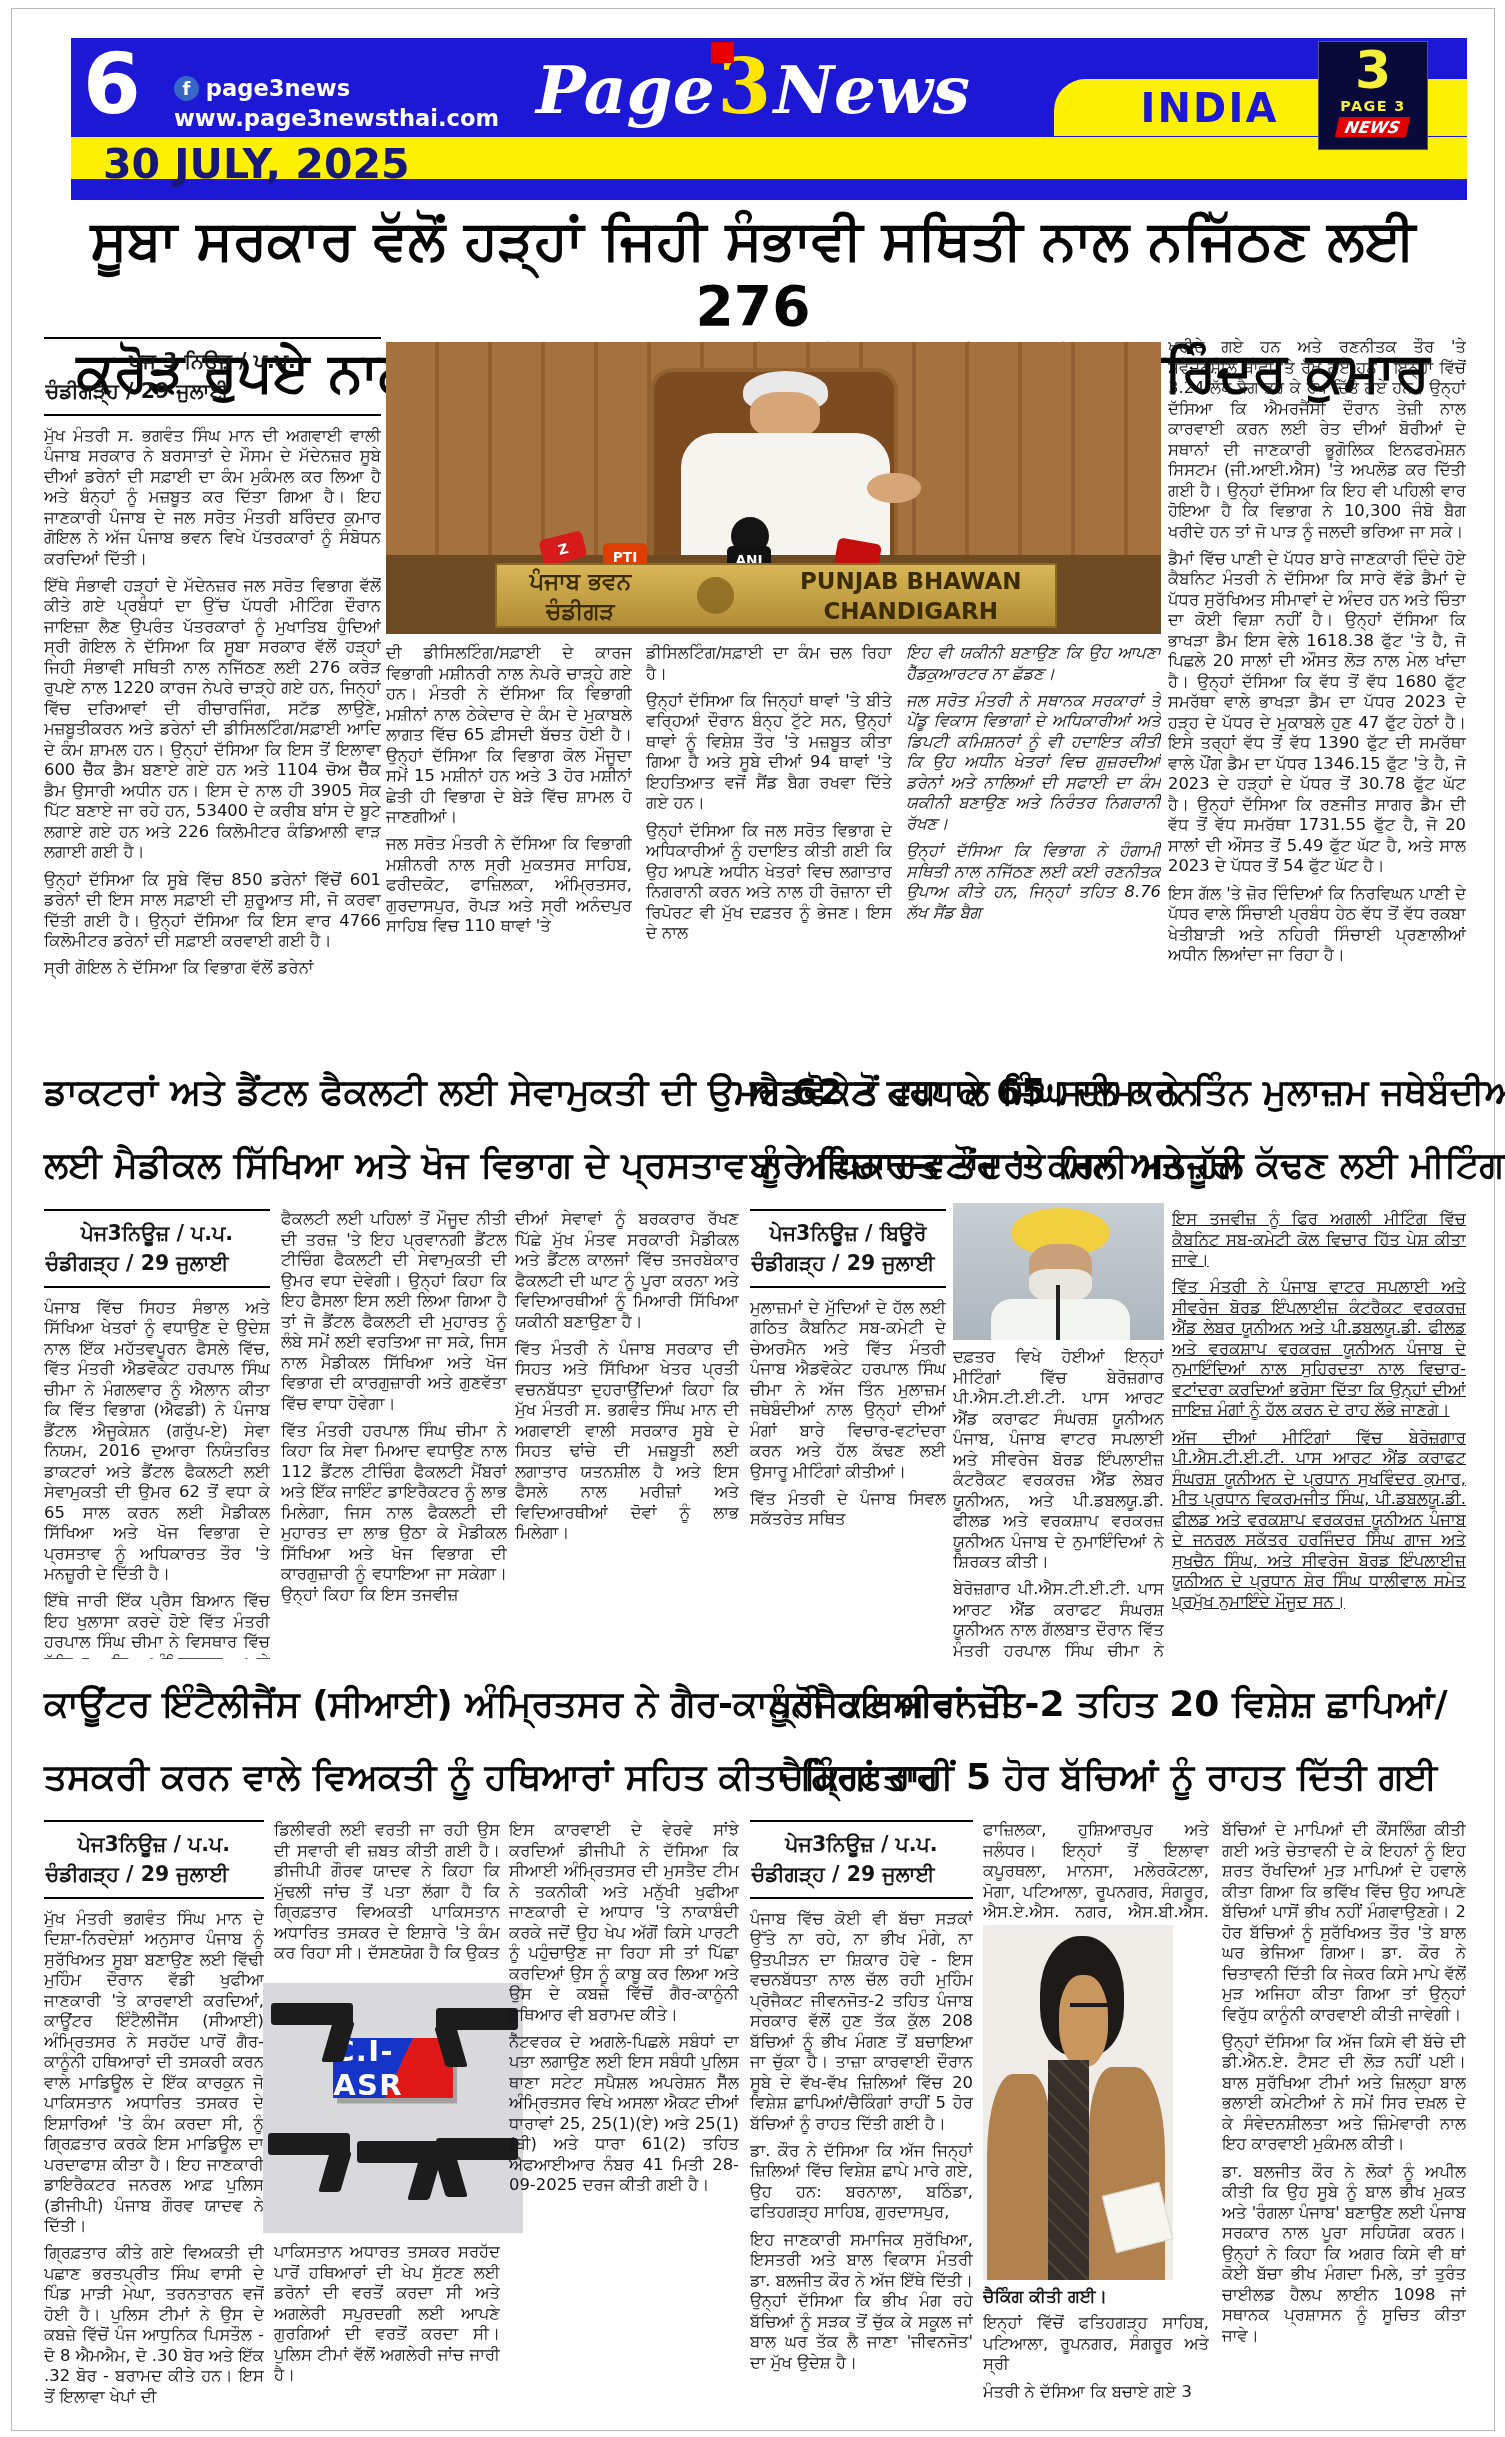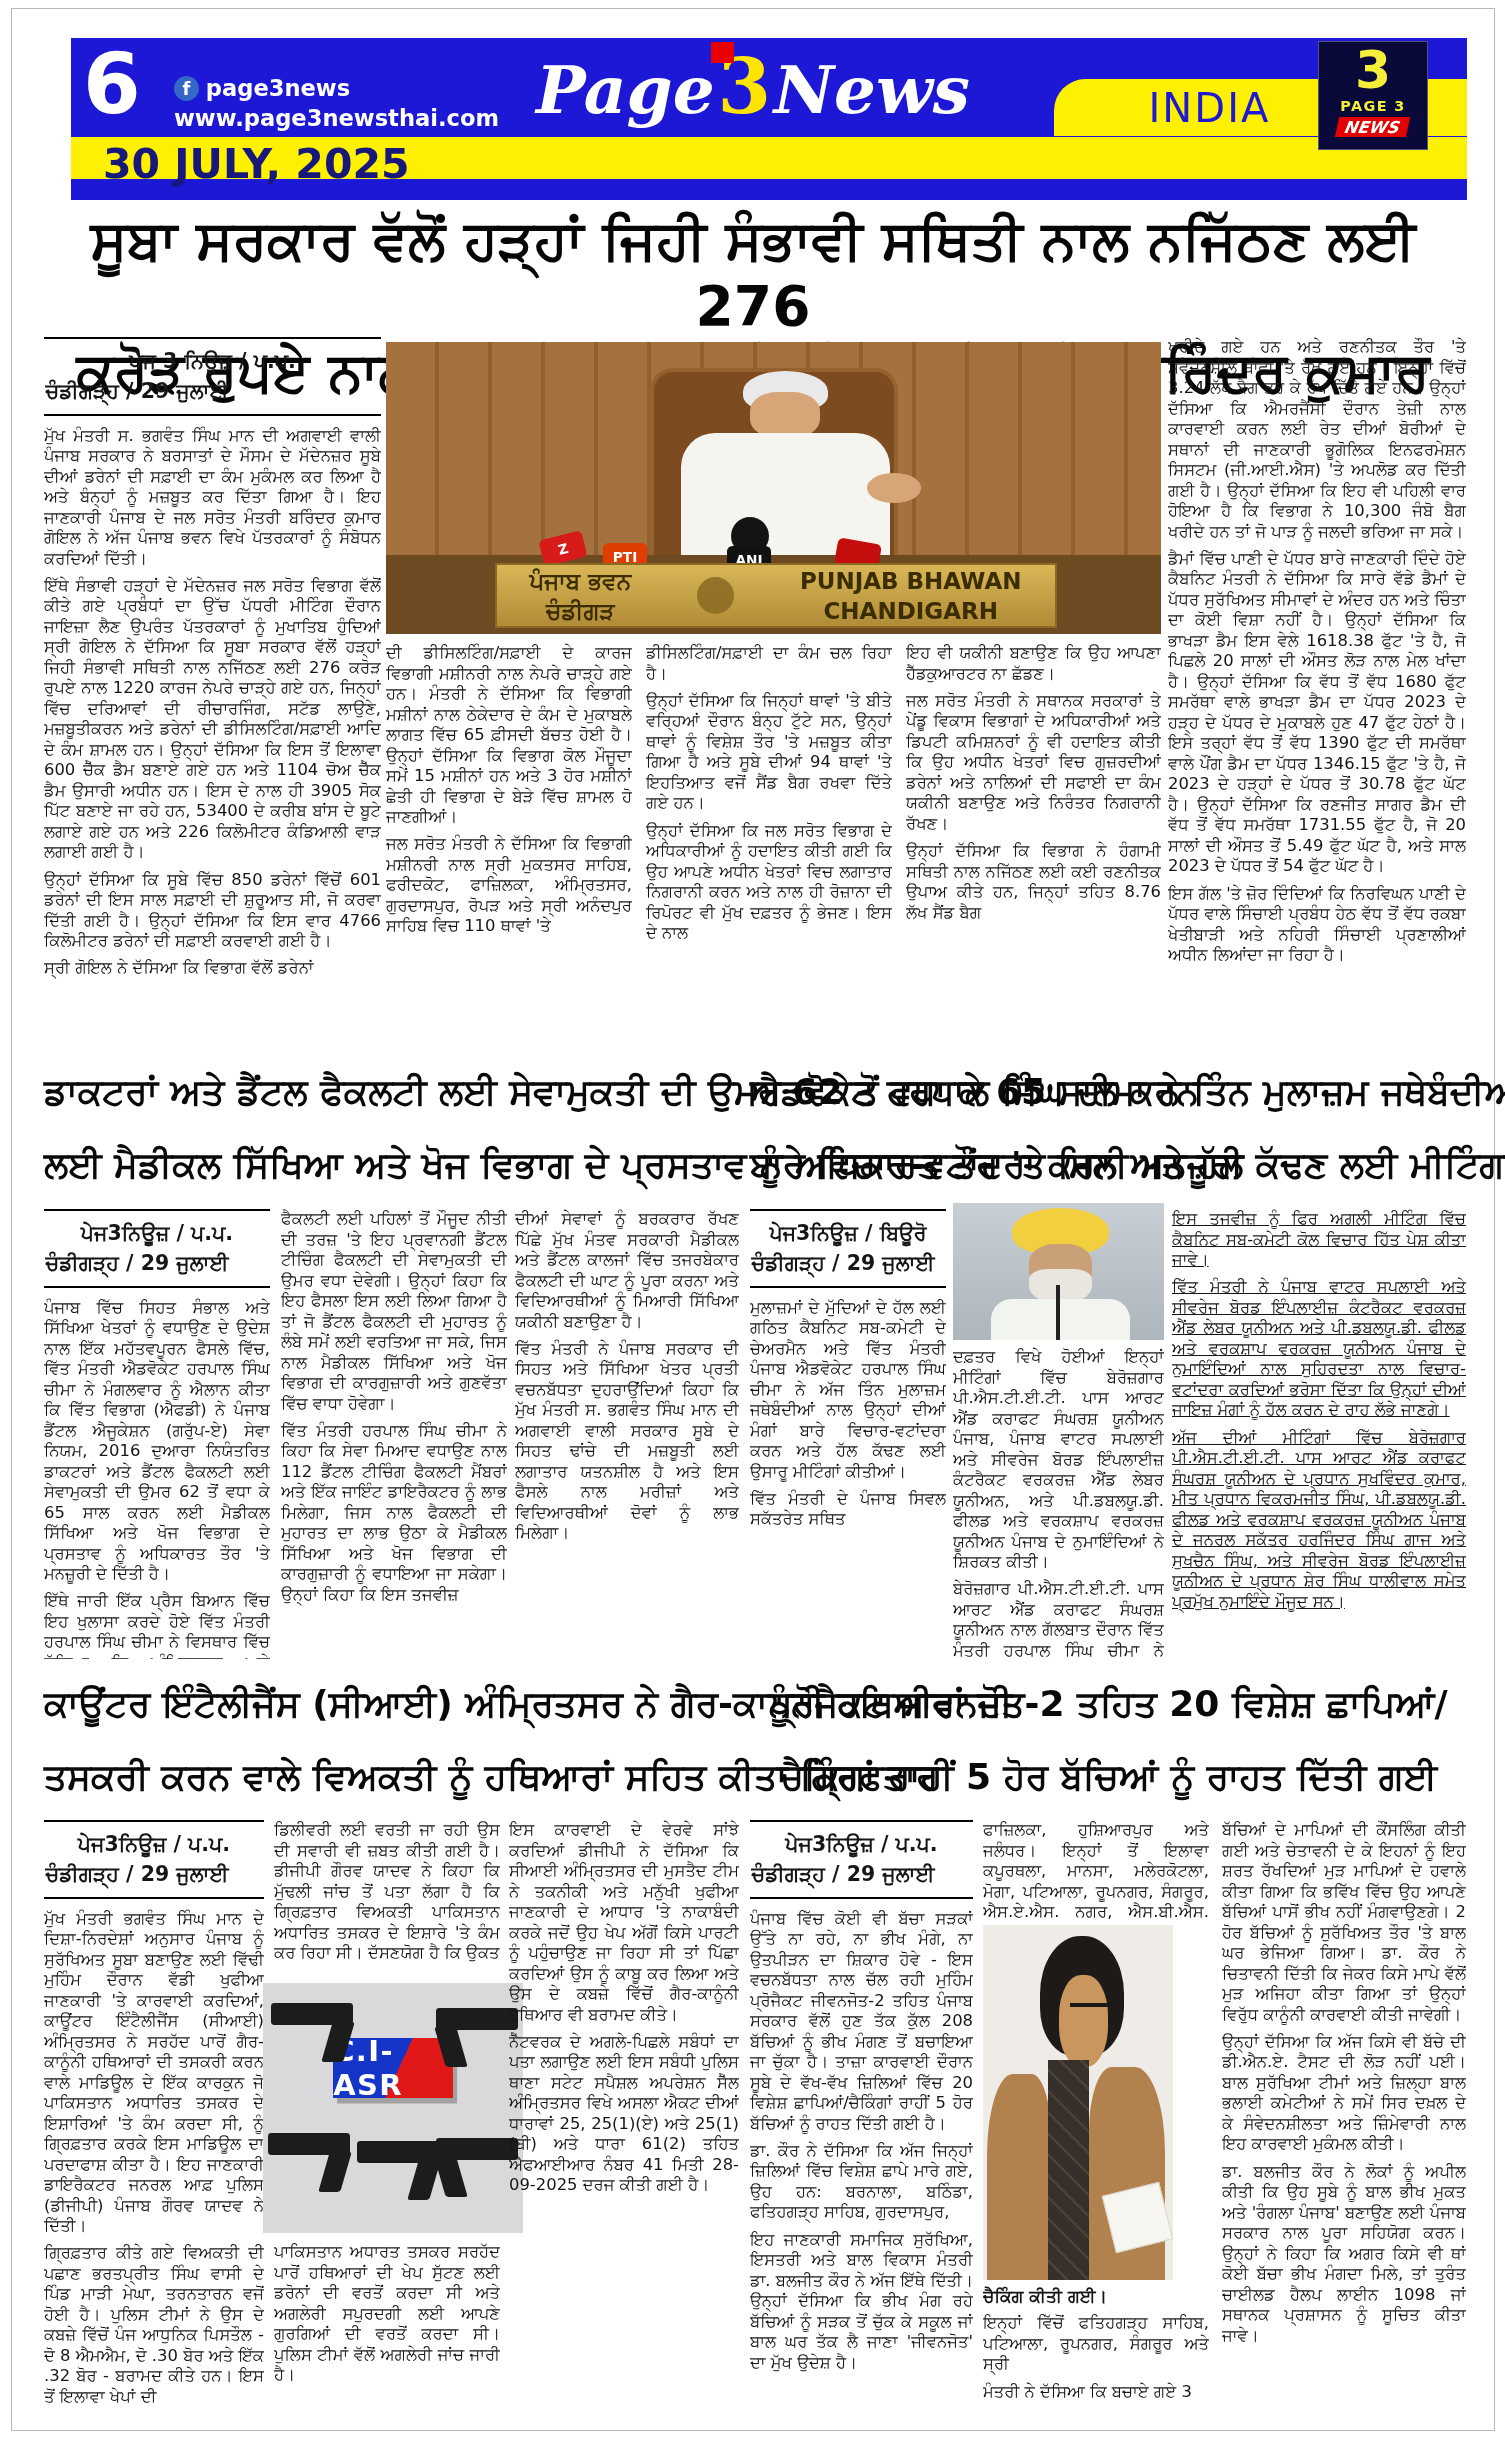--- a/index.html
+++ b/index.html
@@ -20,21 +20,21 @@
   .site-row{position:absolute;left:174px;top:105px;}
   .logo{position:absolute;left:0;width:1506px;top:41px;text-align:center;white-space:nowrap;}
   .logo .lg-w{font-family:"DejaVu Serif",serif;font-weight:800;font-style:italic;
         color:#fff;font-size:66px;}
   .logo .lg-3{font-family:"DejaVu Serif",serif;font-weight:800;color:#ffe400;font-size:77px;
         position:relative;padding:0 2.7px;}
   .logo .red-notch{position:absolute;left:-4.1px;top:1.4px;width:23px;height:20.5px;background:#e80000;}
   .yellow-tab{position:absolute;left:1054px;top:79px;width:413px;height:57px;background:#fdf000;
         border-top-left-radius:31.5px;}
   .india{position:absolute;left:1107px;top:85px;width:205px;text-align:center;
-        font-size:40px;font-weight:400;color:#1d17d6;letter-spacing:2.1px;}
+        font-size:40px;font-weight:700;color:#1d17d6;letter-spacing:2.1px;}
   .badge{position:absolute;left:1318px;top:41px;width:108px;height:107px;background:#0a0a3a;
         border:1.4px solid #54547a;display:flex;flex-direction:column;align-items:center;}
   .badge .b3{color:#f6ef3a;font-size:52px;font-weight:800;line-height:56px;}
   .badge .bpage{color:#f6ef3a;font-size:14.4px;font-weight:700;letter-spacing:1.4px;}
   .badge .bnews{margin-top:2.7px;background:#e30000;color:#fff;font-weight:800;font-style:italic;
         font-size:16.4px;padding:0.7px 8.2px;transform:skewX(-12deg);}
   .date-text{position:absolute;left:103px;top:140px;font-size:41px;font-weight:800;color:#17177c;}
   
   .main-hl{position:absolute;left:41px;width:1424px;top:207px;text-align:center;
         font-weight:800;color:#060606;}
@@ -182,21 +182,21 @@
 
   <div class="col" style="left:386px;top:643px;width:246px;height:400px;">
     <p>ਦੀ ਡੀਸਿਲਟਿੰਗ/ਸਫ਼ਾਈ ਦੇ ਕਾਰਜ ਵਿਭਾਗੀ ਮਸ਼ੀਨਰੀ ਨਾਲ ਨੇਪਰੇ ਚਾੜ੍ਹੇ ਗਏ ਹਨ। ਮੰਤਰੀ ਨੇ ਦੱਸਿਆ ਕਿ ਵਿਭਾਗੀ ਮਸ਼ੀਨਾਂ ਨਾਲ ਠੇਕੇਦਾਰ ਦੇ ਕੰਮ ਦੇ ਮੁਕਾਬਲੇ ਲਾਗਤ ਵਿੱਚ 65 ਫ਼ੀਸਦੀ ਬੱਚਤ ਹੋਈ ਹੈ। ਉਨ੍ਹਾਂ ਦੱਸਿਆ ਕਿ ਵਿਭਾਗ ਕੋਲ ਮੌਜੂਦਾ ਸਮੇਂ 15 ਮਸ਼ੀਨਾਂ ਹਨ ਅਤੇ 3 ਹੋਰ ਮਸ਼ੀਨਾਂ ਛੇਤੀ ਹੀ ਵਿਭਾਗ ਦੇ ਬੇੜੇ ਵਿੱਚ ਸ਼ਾਮਲ ਹੋ ਜਾਣਗੀਆਂ।</p>
     <p>ਜਲ ਸਰੋਤ ਮੰਤਰੀ ਨੇ ਦੱਸਿਆ ਕਿ ਵਿਭਾਗੀ ਮਸ਼ੀਨਰੀ ਨਾਲ ਸ੍ਰੀ ਮੁਕਤਸਰ ਸਾਹਿਬ, ਫਰੀਦਕੋਟ, ਫਾਜ਼ਿਲਕਾ, ਅੰਮ੍ਰਿਤਸਰ, ਗੁਰਦਾਸਪੁਰ, ਰੋਪੜ ਅਤੇ ਸ੍ਰੀ ਅਨੰਦਪੁਰ ਸਾਹਿਬ ਵਿਚ 110 ਥਾਵਾਂ 'ਤੇ</p>
   </div>
   <div class="col" style="left:646px;top:643px;width:246px;height:400px;">
     <p>ਡੀਸਿਲਟਿੰਗ/ਸਫ਼ਾਈ ਦਾ ਕੰਮ ਚਲ ਰਿਹਾ ਹੈ।</p>
     <p>ਉਨ੍ਹਾਂ ਦੱਸਿਆ ਕਿ ਜਿਨ੍ਹਾਂ ਥਾਵਾਂ 'ਤੇ ਬੀਤੇ ਵਰ੍ਹਿਆਂ ਦੌਰਾਨ ਬੰਨ੍ਹ ਟੁੱਟੇ ਸਨ, ਉਨ੍ਹਾਂ ਥਾਵਾਂ ਨੂੰ ਵਿਸ਼ੇਸ਼ ਤੌਰ 'ਤੇ ਮਜ਼ਬੂਤ ਕੀਤਾ ਗਿਆ ਹੈ ਅਤੇ ਸੂਬੇ ਦੀਆਂ 94 ਥਾਵਾਂ 'ਤੇ ਇਹਤਿਆਤ ਵਜੋਂ ਸੈਂਡ ਬੈਗ ਰਖਵਾ ਦਿੱਤੇ ਗਏ ਹਨ।</p>
     <p>ਉਨ੍ਹਾਂ ਦੱਸਿਆ ਕਿ ਜਲ ਸਰੋਤ ਵਿਭਾਗ ਦੇ ਅਧਿਕਾਰੀਆਂ ਨੂੰ ਹਦਾਇਤ ਕੀਤੀ ਗਈ ਕਿ ਉਹ ਆਪਣੇ ਅਧੀਨ ਖੇਤਰਾਂ ਵਿਚ ਲਗਾਤਾਰ ਨਿਗਰਾਨੀ ਕਰਨ ਅਤੇ ਨਾਲ ਹੀ ਰੋਜ਼ਾਨਾ ਦੀ ਰਿਪੋਰਟ ਵੀ ਮੁੱਖ ਦਫ਼ਤਰ ਨੂੰ ਭੇਜਣ। ਇਸ ਦੇ ਨਾਲ</p>
   </div>
-  <div class="col" style="left:906px;top:643px;width:255px;height:400px;">
+  <div class="col" style="left:906px;top:643px;width:255px;height:400px;font-style:italic;">
     <p>ਇਹ ਵੀ ਯਕੀਨੀ ਬਣਾਉਣ ਕਿ ਉਹ ਆਪਣਾ ਹੈੱਡਕੁਆਰਟਰ ਨਾ ਛੱਡਣ।</p>
     <p>ਜਲ ਸਰੋਤ ਮੰਤਰੀ ਨੇ ਸਥਾਨਕ ਸਰਕਾਰਾਂ ਤੇ ਪੇਂਡੂ ਵਿਕਾਸ ਵਿਭਾਗਾਂ ਦੇ ਅਧਿਕਾਰੀਆਂ ਅਤੇ ਡਿਪਟੀ ਕਮਿਸ਼ਨਰਾਂ ਨੂੰ ਵੀ ਹਦਾਇਤ ਕੀਤੀ ਕਿ ਉਹ ਅਧੀਨ ਖੇਤਰਾਂ ਵਿਚ ਗੁਜ਼ਰਦੀਆਂ ਡਰੇਨਾਂ ਅਤੇ ਨਾਲਿਆਂ ਦੀ ਸਫਾਈ ਦਾ ਕੰਮ ਯਕੀਨੀ ਬਣਾਉਣ ਅਤੇ ਨਿਰੰਤਰ ਨਿਗਰਾਨੀ ਰੱਖਣ।</p>
     <p>ਉਨ੍ਹਾਂ ਦੱਸਿਆ ਕਿ ਵਿਭਾਗ ਨੇ ਹੰਗਾਮੀ ਸਥਿਤੀ ਨਾਲ ਨਜਿੱਠਣ ਲਈ ਕਈ ਰਣਨੀਤਕ ਉਪਾਅ ਕੀਤੇ ਹਨ, ਜਿਨ੍ਹਾਂ ਤਹਿਤ 8.76 ਲੱਖ ਸੈਂਡ ਬੈਗ</p>
   </div>
   <div class="col" style="left:1168px;top:337px;width:298px;height:708px;">
     <p>ਖਰੀਦੇ ਗਏ ਹਨ ਅਤੇ ਰਣਨੀਤਕ ਤੌਰ 'ਤੇ ਸੰਵੇਦਨਸ਼ੀਲ ਥਾਵਾਂ 'ਤੇ ਰੱਖੇ ਗਏ ਹਨ। ਇਨ੍ਹਾਂ ਵਿੱਚੋਂ 3.24 ਲੱਖ ਬੈਗ ਭਰ ਕੇ ਰੱਖ ਦਿੱਤੇ ਗਏ ਹਨ। ਉਨ੍ਹਾਂ ਦੱਸਿਆ ਕਿ ਐਮਰਜੈਂਸੀ ਦੌਰਾਨ ਤੇਜ਼ੀ ਨਾਲ ਕਾਰਵਾਈ ਕਰਨ ਲਈ ਰੇਤ ਦੀਆਂ ਬੋਰੀਆਂ ਦੇ ਸਥਾਨਾਂ ਦੀ ਜਾਣਕਾਰੀ ਭੂਗੋਲਿਕ ਇਨਫਰਮੇਸ਼ਨ ਸਿਸਟਮ (ਜੀ.ਆਈ.ਐਸ) 'ਤੇ ਅਪਲੋਡ ਕਰ ਦਿੱਤੀ ਗਈ ਹੈ। ਉਨ੍ਹਾਂ ਦੱਸਿਆ ਕਿ ਇਹ ਵੀ ਪਹਿਲੀ ਵਾਰ ਹੋਇਆ ਹੈ ਕਿ ਵਿਭਾਗ ਨੇ 10,300 ਜੰਬੋ ਬੈਗ ਖਰੀਦੇ ਹਨ ਤਾਂ ਜੋ ਪਾੜ ਨੂੰ ਜਲਦੀ ਭਰਿਆ ਜਾ ਸਕੇ।</p>
     <p>ਡੈਮਾਂ ਵਿੱਚ ਪਾਣੀ ਦੇ ਪੱਧਰ ਬਾਰੇ ਜਾਣਕਾਰੀ ਦਿੰਦੇ ਹੋਏ ਕੈਬਨਿਟ ਮੰਤਰੀ ਨੇ ਦੱਸਿਆ ਕਿ ਸਾਰੇ ਵੱਡੇ ਡੈਮਾਂ ਦੇ ਪੱਧਰ ਸੁਰੱਖਿਅਤ ਸੀਮਾਵਾਂ ਦੇ ਅੰਦਰ ਹਨ ਅਤੇ ਚਿੰਤਾ ਦਾ ਕੋਈ ਵਿਸ਼ਾ ਨਹੀਂ ਹੈ। ਉਨ੍ਹਾਂ ਦੱਸਿਆ ਕਿ ਭਾਖੜਾ ਡੈਮ ਇਸ ਵੇਲੇ 1618.38 ਫੁੱਟ 'ਤੇ ਹੈ, ਜੋ ਪਿਛਲੇ 20 ਸਾਲਾਂ ਦੀ ਔਸਤ ਲੋੜ ਨਾਲ ਮੇਲ ਖਾਂਦਾ ਹੈ। ਉਨ੍ਹਾਂ ਦੱਸਿਆ ਕਿ ਵੱਧ ਤੋਂ ਵੱਧ 1680 ਫੁੱਟ ਸਮਰੱਥਾ ਵਾਲੇ ਭਾਖੜਾ ਡੈਮ ਦਾ ਪੱਧਰ 2023 ਦੇ ਹੜ੍ਹ ਦੇ ਪੱਧਰ ਦੇ ਮੁਕਾਬਲੇ ਹੁਣ 47 ਫੁੱਟ ਹੇਠਾਂ ਹੈ। ਇਸੇ ਤਰ੍ਹਾਂ ਵੱਧ ਤੋਂ ਵੱਧ 1390 ਫੁੱਟ ਦੀ ਸਮਰੱਥਾ ਵਾਲੇ ਪੌਂਗ ਡੈਮ ਦਾ ਪੱਧਰ 1346.15 ਫੁੱਟ 'ਤੇ ਹੈ, ਜੋ 2023 ਦੇ ਹੜ੍ਹਾਂ ਦੇ ਪੱਧਰ ਤੋਂ 30.78 ਫੁੱਟ ਘੱਟ ਹੈ। ਉਨ੍ਹਾਂ ਦੱਸਿਆ ਕਿ ਰਣਜੀਤ ਸਾਗਰ ਡੈਮ ਦੀ ਵੱਧ ਤੋਂ ਵੱਧ ਸਮਰੱਥਾ 1731.55 ਫੁੱਟ ਹੈ, ਜੋ 20 ਸਾਲਾਂ ਦੀ ਔਸਤ ਤੋਂ 5.49 ਫੁੱਟ ਘੱਟ ਹੈ, ਅਤੇ ਸਾਲ 2023 ਦੇ ਪੱਧਰ ਤੋਂ 54 ਫੁੱਟ ਘੱਟ ਹੈ।</p>
     <p>ਇਸ ਗੱਲ 'ਤੇ ਜ਼ੋਰ ਦਿੰਦਿਆਂ ਕਿ ਨਿਰਵਿਘਨ ਪਾਣੀ ਦੇ ਪੱਧਰ ਵਾਲੇ ਸਿੰਚਾਈ ਪ੍ਰਬੰਧ ਹੇਠ ਵੱਧ ਤੋਂ ਵੱਧ ਰਕਬਾ ਖੇਤੀਬਾੜੀ ਅਤੇ ਨਹਿਰੀ ਸਿੰਚਾਈ ਪ੍ਰਣਾਲੀਆਂ ਅਧੀਨ ਲਿਆਂਦਾ ਜਾ ਰਿਹਾ ਹੈ।</p>
   </div>
 

